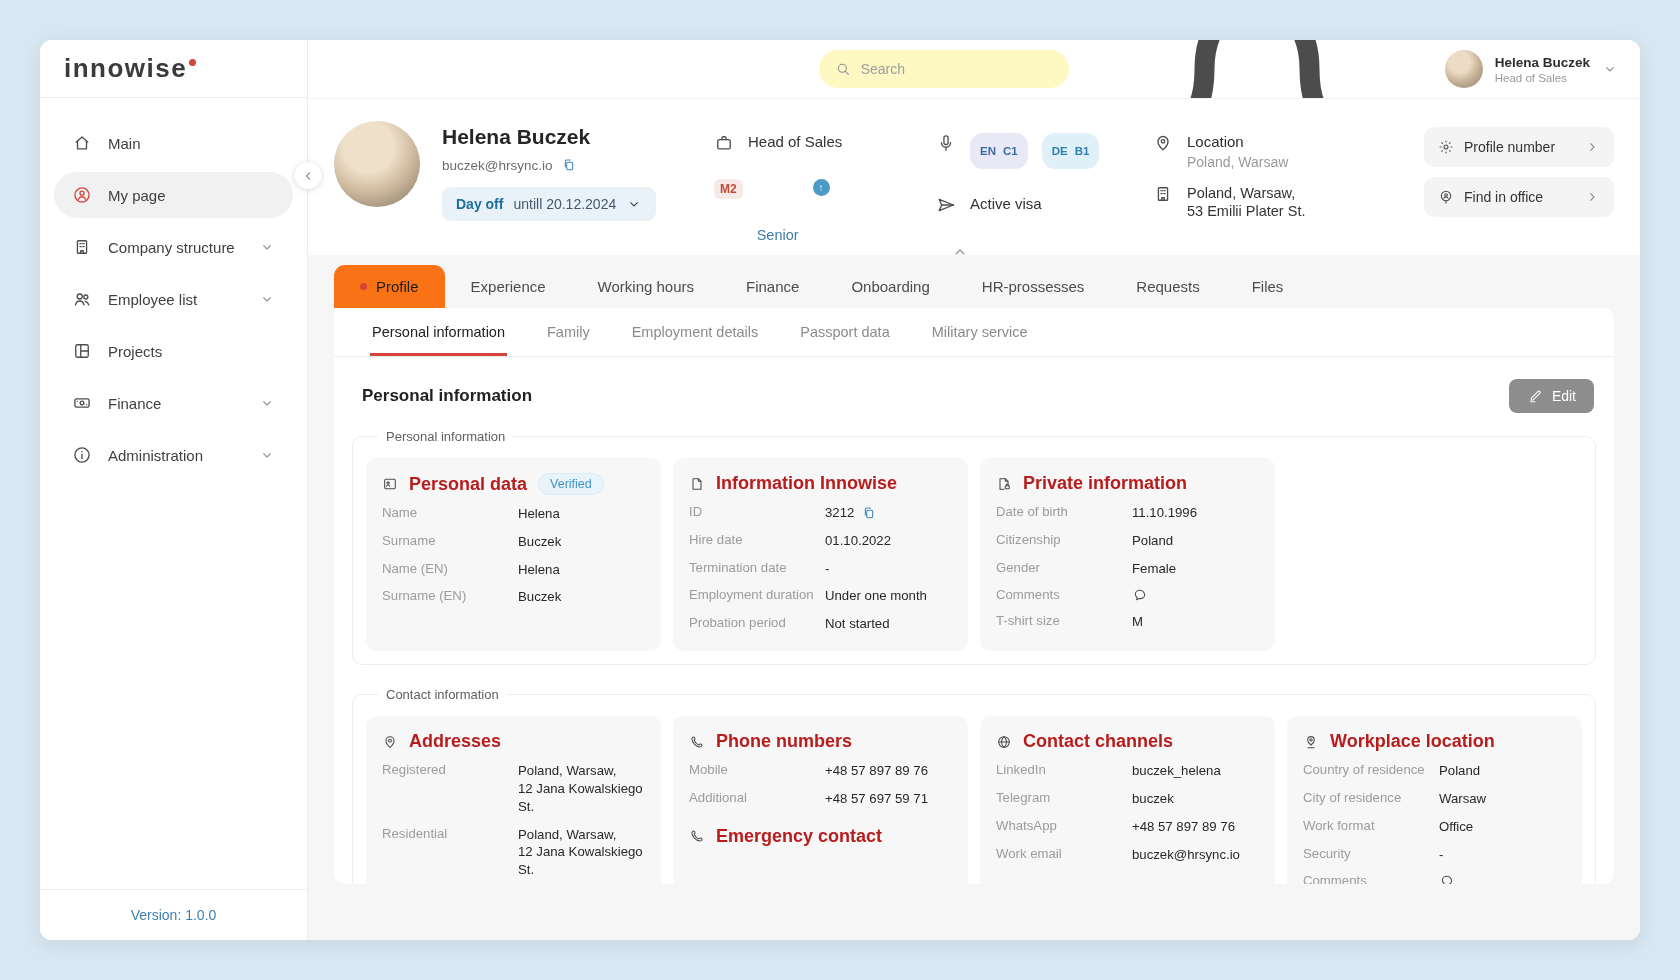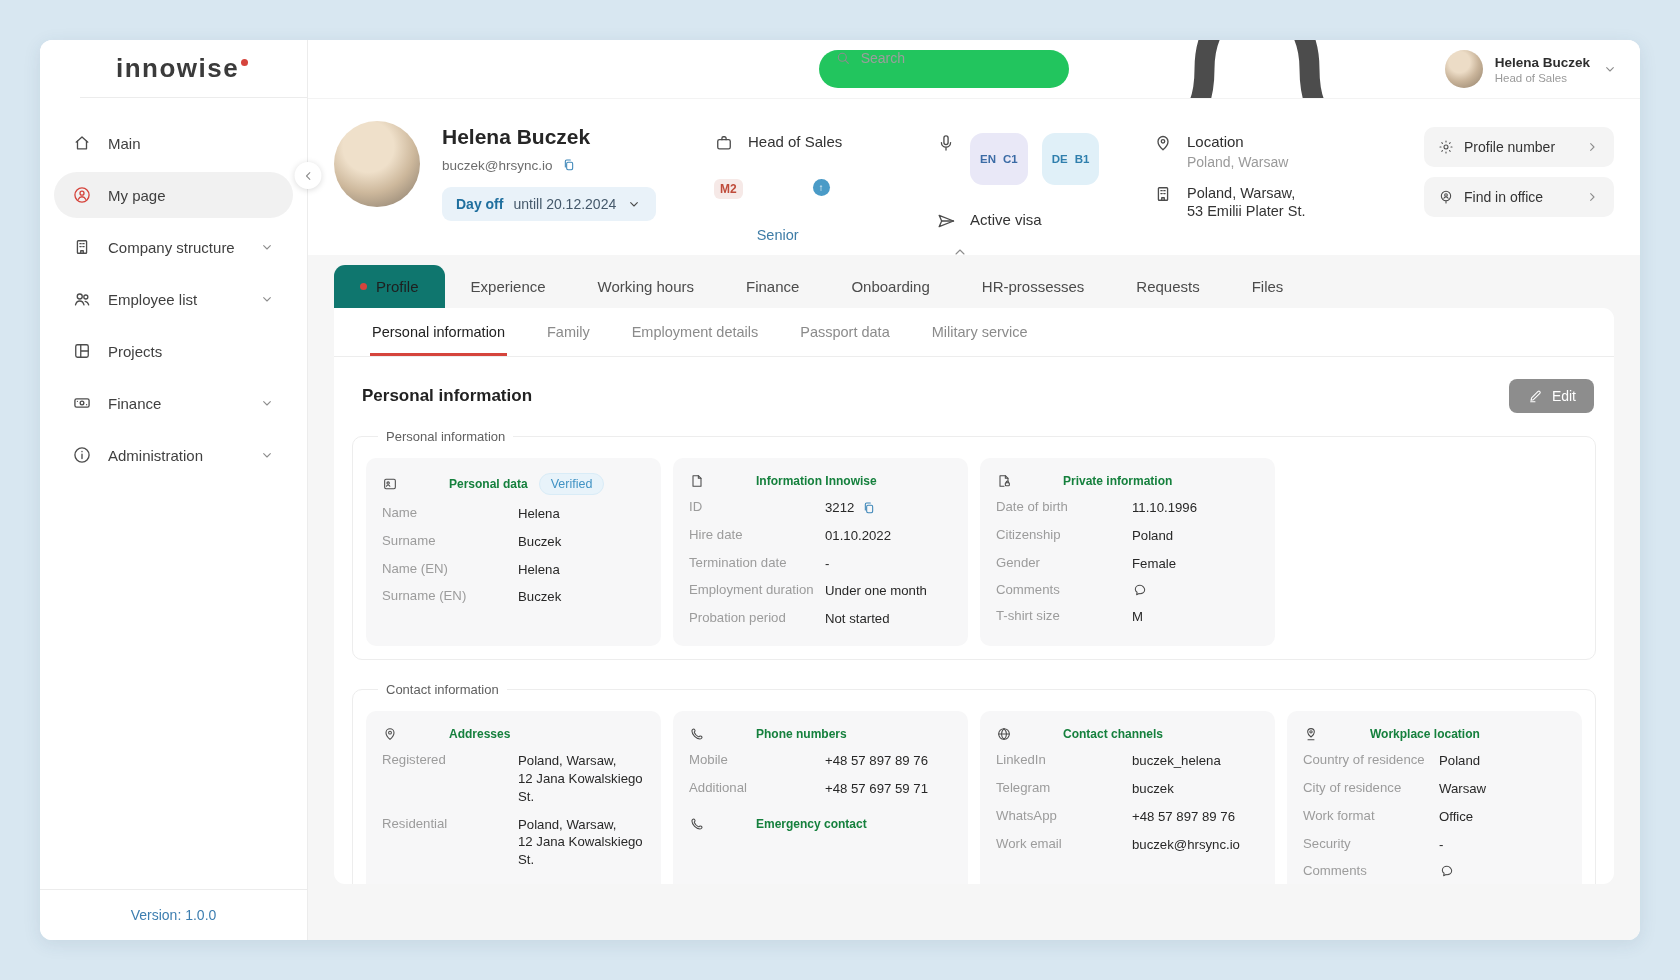--- a/index.html
+++ b/index.html
@@ -11,40 +11,40 @@
     color:#2e2e2e;
   }
   .app {
     position:absolute; left:40px; top:40px; width:1600px; height:900px;
     background:#fff; border-radius:12px; overflow:hidden;
     box-shadow:0 4px 18px rgba(40,70,100,.10);
     display:flex;
   }
   
   .sidebar { width:268px; flex:0 0 268px; background:#fff; border-right:1px solid #ececec; display:flex; flex-direction:column; }
-  .logo-row { height:58px; display:flex; align-items:center; padding:0 36px; border-bottom:1px solid #ececec;margin-left:40px; }
+  .logo-row { height:58px; display:flex; align-items:center; padding:0 24px; border-bottom:1px solid #ececec; }
   .logo { font-size:26px; font-weight:700; letter-spacing:1.5px; color:#3b3b3b; text-transform:lowercase; }
   .logo-dot { display:inline-block; width:7px; height:7px; background:#d5443c; border-radius:50%; margin-left:2px; margin-bottom:12px; }
   .menu { flex:1; padding:22px 14px; display:flex; flex-direction:column; gap:6px; }
   .menu-item { display:flex; align-items:center; gap:16px; padding:13px 18px; border-radius:26px; font-size:15px; color:#3f3f3f; cursor:pointer; }
   .menu-item.active { background:#f1f1f1; }
   .menu-item .chev { margin-left:auto; }
   .version { border-top:1px solid #ececec; padding:17px 14px; text-align:center; font-size:14px; color:#3d7eb0; }
   
   .ic { width:20px; height:20px; flex:0 0 auto; }
   .ic svg { display:block; width:100%; height:100%; fill:none; stroke:#4c4c4c; stroke-width:1.6; stroke-linecap:round; stroke-linejoin:round; }
   .ic.small { width:16px; height:16px; }
   .ic.red svg { stroke:#d5443c; }
   .ic.blue svg { stroke:#3d86b8; }
   .ic.gray svg { stroke:#8d8d8d; }
   .ic.white svg { stroke:#fff; }
   
   .main { flex:1; min-width:0; background:#f6f6f6; display:flex; flex-direction:column; position:relative; }
   .topbar { height:58px; flex:0 0 58px; background:#fff; display:flex; align-items:center; justify-content:flex-end; gap:38px; padding:0 22px; }
-  .search-pill { width:250px; height:38px; background:#22c55e; border-radius:19px; display:flex; align-items:flex-start; gap:10px; padding:0 16px; }
+  .search-pill { width:250px; height:38px; background:#fef9c3; border-radius:19px; display:flex; align-items:center; gap:10px; padding:0 16px; }
   .search-pill input { border:none; outline:none; background:transparent; font-size:14px; color:#444; width:100%; font-family:"Liberation Sans", sans-serif; }
   .search-pill input::placeholder { color:#9d9d9d; }
   .bell-wrap { position:relative; cursor:pointer; }
   .user-chip { display:flex; align-items:center; gap:12px; cursor:pointer; }
   .avatar-sm { width:38px; height:38px; border-radius:50%; background:radial-gradient(circle at 38% 32%, #ecdcc6 0 30%, #c9b49a 55%, #8e7d68 100%); }
   .user-meta .nm { font-size:13.5px; font-weight:700; color:#2e2e2e; }
   .user-meta .rl2 { font-size:11.5px; color:#9a9a9a; margin-top:2px; }
   
   .pheader { background:#fff; padding:22px 26px 12px; display:flex; gap:22px; position:relative; border-top:1px solid #f3f3f3; }
   .avatar-lg { width:86px; height:86px; border-radius:50%; flex:0 0 86px;
@@ -56,52 +56,52 @@
   .dayoff b { color:#1f6f9e; font-weight:700; }
   .info-col { display:flex; flex-direction:column; gap:26px; padding-top:12px; }
   .col-pos { flex:0 0 200px; }
   .col-lang { flex:0 0 195px; }
   .col-loc { flex:0 0 205px; gap:14px; }
   .iline { display:flex; align-items:flex-start; gap:14px; font-size:15px; color:#333; }
   .iline .ic { margin-top:0px; }
   .grade-badge { background:#f6e9e7; color:#bf4b3a; font-size:12px; font-weight:700; border-radius:6px; padding:3px 6px; }
   .senior { color:#3e7ca6; font-size:14.5px;margin-top:48px; }
   .up-circle { width:17px; height:17px; border-radius:50%; background:#4a9bc7; color:#fff; font-size:10px; display:flex; align-items:center; justify-content:center; }
-  .lang-badge { border-radius:13px; padding:20px 10px; font-size:11.5px; font-weight:700; display:inline-flex; gap:7px; }
+  .lang-badge { border-radius:13px; padding:12px 10px; font-size:11.5px; font-weight:700; display:inline-flex; gap:7px; }
   .lang-en { background:#e9e8f7; color:#3b6ba5; }
   .lang-de { background:#e0f0f8; color:#2f7fad; }
   .loc-label { color:#2e2e2e; }
   .loc-sub { color:#9a9a9a; margin-top:4px; font-size:14px; }
   .addr2 { white-space:pre-line; font-size:14.5px; line-height:1.25; }
   .hbtn-col { margin-left:auto; display:flex; flex-direction:column; gap:10px; padding-top:6px; width:190px; }
   .hbtn { background:#f4f4f4; border:none; border-radius:10px; padding:12px 14px; display:flex; align-items:center; gap:10px; font-size:14px; color:#333; cursor:pointer; font-family:"Liberation Sans", sans-serif; }
   .hbtn .chevr { margin-left:auto; }
   .collapse-header { position:absolute; left:48%; bottom:-6px; width:26px; height:18px; display:flex; align-items:center; justify-content:center; cursor:pointer; }
   .side-collapse { position:absolute; left:268px; top:122px; transform:translateX(-50%); width:27px; height:27px; background:#fff; border-radius:50%; box-shadow:0 1px 6px rgba(0,0,0,.15); display:flex; align-items:center; justify-content:center; cursor:pointer; z-index:5; }
   
   .main-body { flex:1; padding:10px 26px 0; }
   .tabs { display:flex; align-items:flex-end; }
   .tab { padding:13px 26px; font-size:15px; color:#4c4c4c; cursor:pointer; display:flex; align-items:center; gap:9px; }
-  .tab.active { background:#0f766e; border-radius:11px 11px 0 0; color:#1e1e1e; }
+  .tab.active { background:#f97316; border-radius:11px 11px 0 0; color:#1e1e1e; }
   .tab-dot { width:7px; height:7px; border-radius:50%; background:#d5443c; }
   .panel { background:#fff; border-radius:0 11px 11px 11px; height:576px; overflow:hidden; }
   .subtabs { display:flex; border-bottom:1px solid #ededed; padding:0 10px; }
   .subtab { margin:0 19px; padding:16px 2px 13px; font-size:14.5px; color:#8b8b8b; border-bottom:3px solid transparent; cursor:pointer; }
   .subtab:first-child { margin-left:26px; }
   .subtab.active { color:#222; border-bottom-color:#d5443c; }
   .section-head { display:flex; align-items:center; justify-content:space-between; padding:22px 20px 16px 28px; }
   .section-title { font-size:17px; font-weight:700; color:#222; }
   .edit-btn { background:#8d8d8d; color:#fff; border:none; border-radius:8px; padding:9px 18px; font-size:14px; display:flex; align-items:center; gap:9px; cursor:pointer; font-family:"Liberation Sans", sans-serif; }
   
   .group { border:1px solid #ededed; border-radius:10px; margin:0 18px 22px; padding:14px 13px 13px; }
   .group legend { font-size:13px; color:#606060; padding:0 8px; margin-left:12px; }
   .cards { display:grid; grid-template-columns:repeat(4, 1fr); gap:12px; }
   .card { background:#f7f7f8; border-radius:10px; padding:15px 16px 18px; }
   .card-head { display:flex; align-items:center; gap:11px; }
-  .card-title { font-size:12px; font-weight:600; color:#15803d;margin-left:40px; }
+  .card-title { font-size:18px; font-weight:600; color:#b91c1c; }
   .verified { background:#e8f3fa; border:1px solid #d9ecf7; color:#4193c4; font-size:12.5px; border-radius:12px; padding:3px 11px; }
   .rows { margin-top:6px; }
   .row { display:flex; gap:8px; margin-top:10px; align-items:flex-start; }
   .rl { flex:0 0 128px; font-size:13.2px; color:#9c9c9c; }
   .rv { font-size:13.2px; color:#282828; white-space:pre-line; line-height:1.35; display:flex; align-items:center; gap:7px; }
   .sub-head { margin-top:18px; }
 </style>
 </head>
 <body>
 

